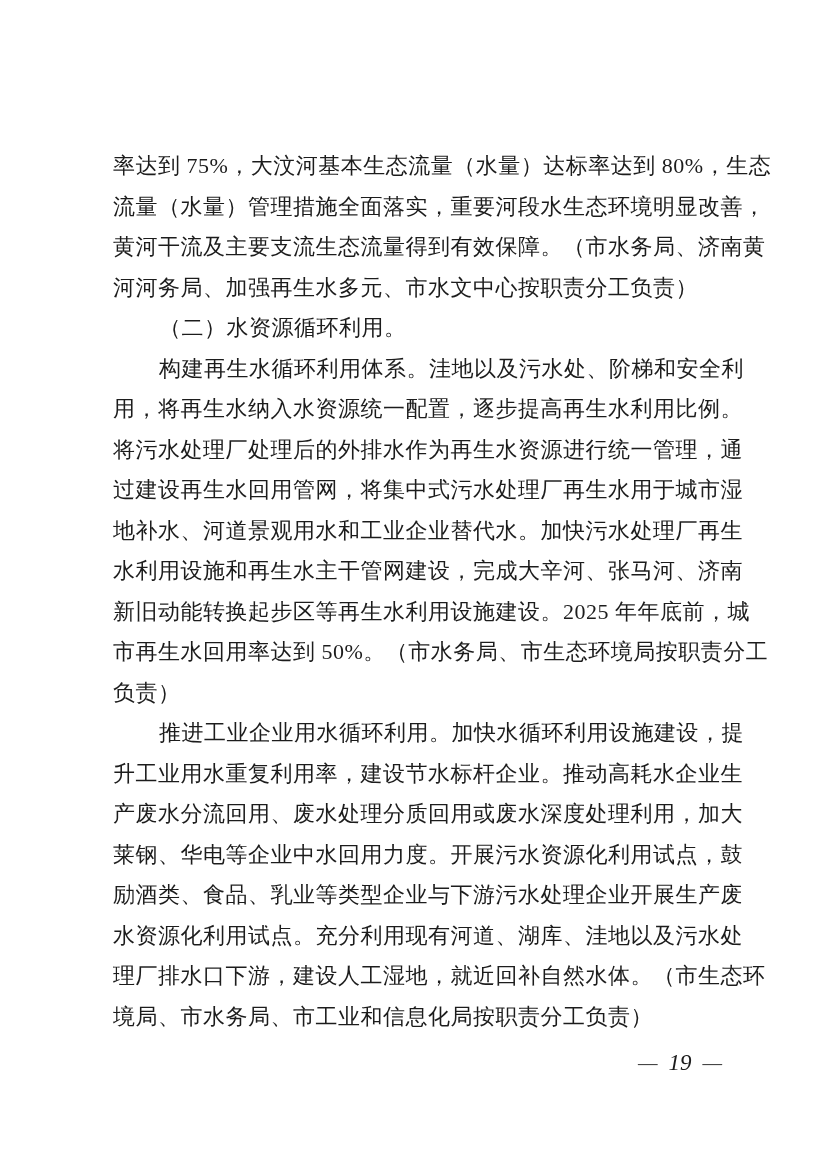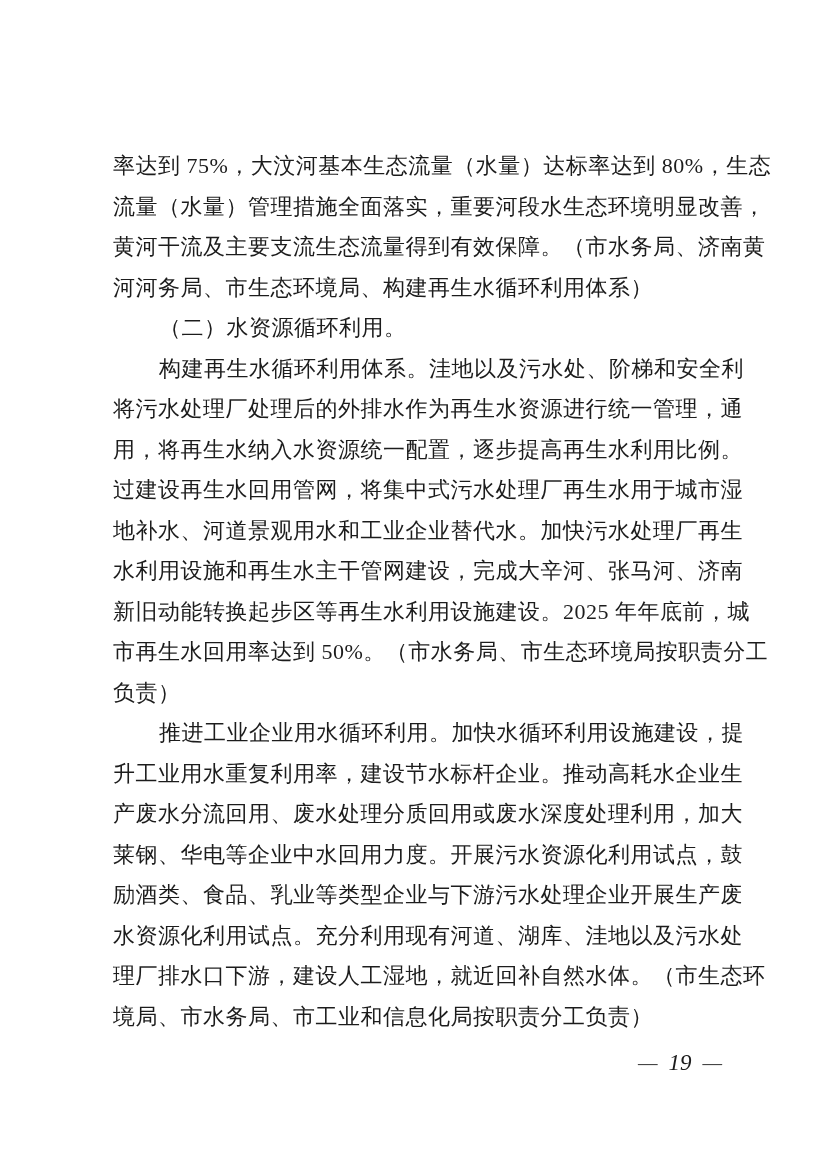--- a/index.html
+++ b/index.html
@@ -62,25 +62,25 @@
   }
 </style>
 </head>
 <body>
 
 <div class="page">
   <div class="text-block">
     <div class="ln">率达到 75%，大汶河基本生态流量（水量）达标率达到 80%，生态</div>
     <div class="ln">流量（水量）管理措施全面落实，重要河段水生态环境明显改善，</div>
     <div class="ln">黄河干流及主要支流生态流量得到有效保障。（市水务局、济南黄</div>
-    <div class="ln end">河河务局、市生态环境局、构建再生水循环利用体系）</div>
+    <div class="ln end">河河务局、加强再生水多元、市水文中心按职责分工负责）</div>
     <div class="ln indent end">（二）水资源循环利用。</div>
     <div class="ln indent">构建再生水循环利用体系。洼地以及污水处、阶梯和安全利</div>
+    <div class="ln">用，将再生水纳入水资源统一配置，逐步提高再生水利用比例。</div>
     <div class="ln">将污水处理厂处理后的外排水作为再生水资源进行统一管理，通</div>
-    <div class="ln">用，将再生水纳入水资源统一配置，逐步提高再生水利用比例。</div>
     <div class="ln">过建设再生水回用管网，将集中式污水处理厂再生水用于城市湿</div>
     <div class="ln">地补水、河道景观用水和工业企业替代水。加快污水处理厂再生</div>
     <div class="ln">水利用设施和再生水主干管网建设，完成大辛河、张马河、济南</div>
     <div class="ln">新旧动能转换起步区等再生水利用设施建设。2025 年年底前，城</div>
     <div class="ln">市再生水回用率达到 50%。（市水务局、市生态环境局按职责分工</div>
     <div class="ln end">负责）</div>
     <div class="ln indent">推进工业企业用水循环利用。加快水循环利用设施建设，提</div>
     <div class="ln">升工业用水重复利用率，建设节水标杆企业。推动高耗水企业生</div>
     <div class="ln">产废水分流回用、废水处理分质回用或废水深度处理利用，加大</div>
     <div class="ln">莱钢、华电等企业中水回用力度。开展污水资源化利用试点，鼓</div>

